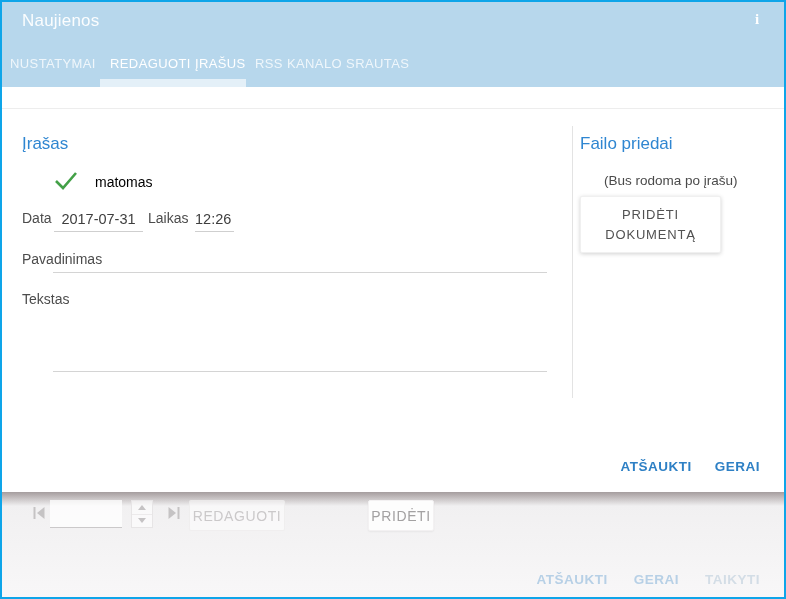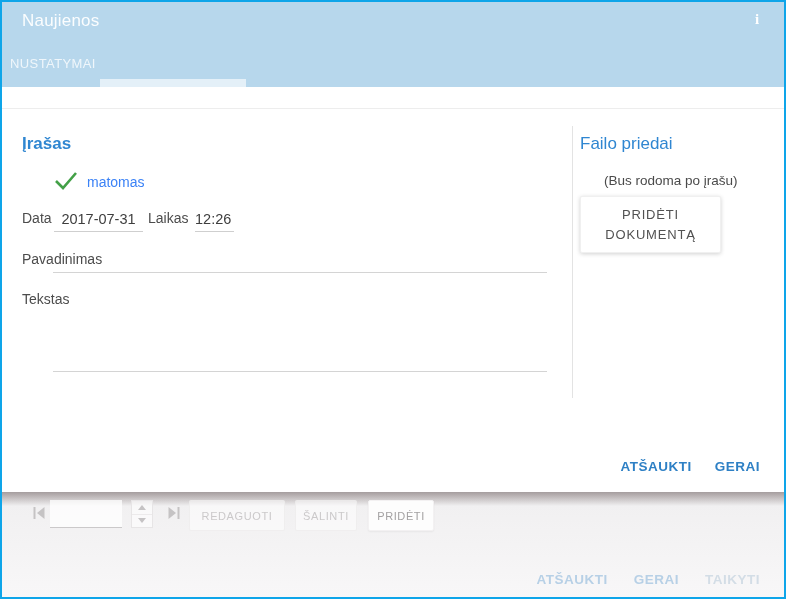--- a/index.html
+++ b/index.html
@@ -43,25 +43,25 @@
     position:absolute; top:85px; left:0; width:100%; height:405px;
     background:#fff;
   }
   .header-divider {
     position:absolute; top:21px; left:0; width:100%; height:1px;
     background:#ededed;
   }
   .section-title {
     position:absolute; font-size:17px; color:#2f86d1; white-space:nowrap;
   }
-  .t-irasas { left:20px; top:47px;font-weight:bold; }
+  .t-irasas { left:20px; top:47px; }
   .t-failo  { left:578px; top:47px; }
 
   .check-row-icon { position:absolute; left:52px; top:84px; width:24px; height:20px; cursor:pointer; }
-  .check-row-label { position:absolute; left:85px; top:87px; font-size:14px; color:#3b82f6; }
+  .check-row-label { position:absolute; left:93px; top:87px; font-size:14px; color:#000000; }
 
   .field-label { position:absolute; font-size:14px; color:#4c4c4c; white-space:nowrap; }
   .l-data  { left:20px;  top:123px; }
   .l-laikas{ left:146px; top:123px; }
   .l-pavadinimas { left:20px; top:164px;text-align:right; }
   .l-tekstas     { left:20px; top:204px; }
 
   .line-input {
     position:absolute; border:none; border-bottom:1px solid #cfcfcf;
     background:transparent; font-family:"Liberation Sans", sans-serif;
@@ -129,21 +129,21 @@
   .arrow-up {
     width:0; height:0; border-left:4px solid transparent; border-right:4px solid transparent;
     border-bottom:5px solid #c5c3c4;
   }
   .arrow-down {
     width:0; height:0; border-left:4px solid transparent; border-right:4px solid transparent;
     border-top:5px solid #c5c3c4;
   }
   .bg-btn {
     position:absolute; top:8px; height:31px; display:flex; align-items:center;
-    justify-content:center; font-size:11px; letter-spacing:.6px;
+    justify-content:center; font-size:14px; letter-spacing:.6px;
     border-radius:2px; cursor:pointer; white-space:nowrap;
   }
   .b-redaguoti { left:187px; width:96px; background:rgba(255,255,255,.5);
                  border:1px solid rgba(235,233,234,.7); color:#cbc9ca; }
   .b-salinti   { left:293px; width:62px; background:rgba(255,255,255,.5);
                  border:1px solid rgba(235,233,234,.7); color:#cbc9ca; }
   .b-prideti   { left:366px; width:66px; background:#fdfdfd;
                  border:1px solid #f3f1f2; color:#a3a1a2;
                  box-shadow:0 1px 2px rgba(0,0,0,.05); }
   .bg-actions {
@@ -158,20 +158,22 @@
 </style>
 </head>
 <body>
 
 <div class="window">
 
   <div class="header">
     <div class="title">Naujienos</div>
     <div class="info-btn">i</div>
     <div class="tab tab-nustatymai">NUSTATYMAI</div>
+    <div class="tab active tab-redaguoti">REDAGUOTI ĮRAŠUS</div>
+    <div class="tab tab-rss">RSS KANALO SRAUTAS</div>
     <div class="tab-underline"></div>
   </div>
 
   <div class="body">
     <div class="header-divider"></div>
 
     <div class="section-title t-irasas">Įrašas</div>
 
     <div class="check-row-icon">
       <svg width="24" height="20" viewBox="0 0 24 20">
@@ -229,21 +231,20 @@
     </div>
 
     <div class="pg-icon i-last">
       <svg width="16" height="16" viewBox="0 0 16 16" fill="currentColor">
         <rect x="11.5" y="2" width="2" height="12"></rect>
         <path d="M2.5 2 L10 8 L2.5 14 Z"></path>
       </svg>
     </div>
 
     <div class="bg-btn b-redaguoti">REDAGUOTI</div>
-    <div class="bg-btn b-salinti">ŠALINTI</div>
     <div class="bg-btn b-prideti">PRIDĖTI</div>
 
     <div class="bg-actions">
       <div class="bg-link a-atsaukti">ATŠAUKTI</div>
       <div class="bg-link a-gerai">GERAI</div>
       <div class="bg-link a-taikyti">TAIKYTI</div>
     </div>
   </div>
 
 </div>

